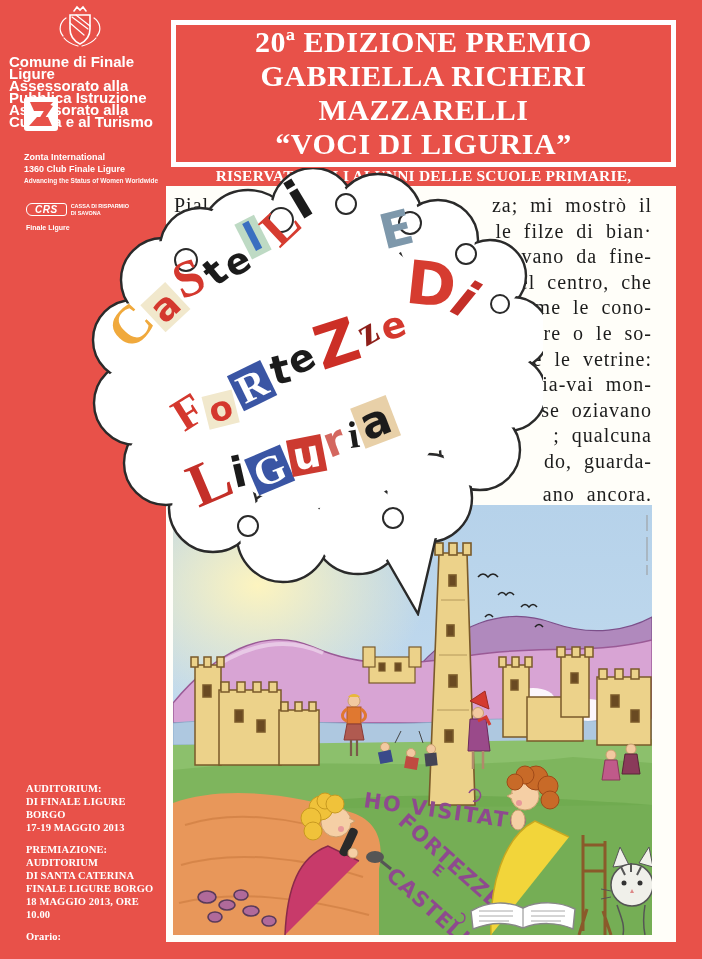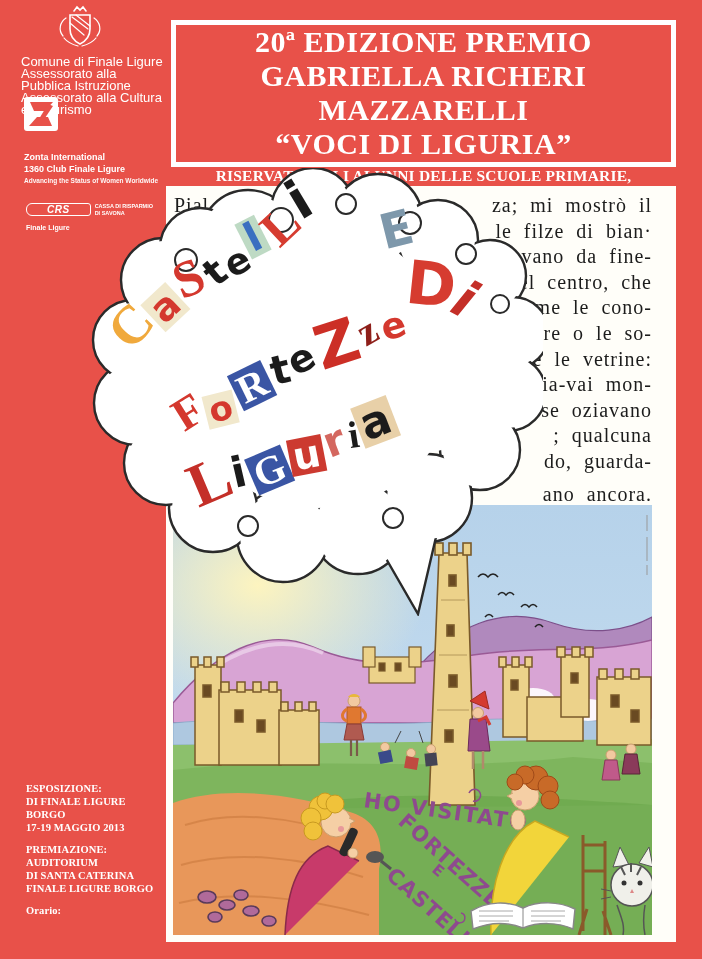--- a/index.html
+++ b/index.html
@@ -10,26 +10,26 @@
               border:5px solid #fff;background:#e85149;box-sizing:border-box;
               text-align:center;color:#fff;}
   .header-box .h1{font-family:"Liberation Serif",serif;font-weight:bold;font-size:30px;
                   line-height:34px;letter-spacing:.5px;}
   .header-box .h1:first-child{}
   .header-box .hsub{font-family:"Liberation Serif",serif;font-weight:bold;font-size:15.5px;
                     margin-top:6px;letter-spacing:.2px;}
   
   .sidebar{position:absolute;left:0;top:0;width:166px;height:959px;color:#fff;}
   .crest{position:absolute;left:30px;top:4px;}
-  .comune-text{position:absolute;left:21px;top:56px;font-size:13px;font-weight:normal;line-height:12px;}
+  .comune-text{position:absolute;left:9px;top:56px;font-size:15px;font-weight:bold;line-height:12px;}
   .zonta-logo{position:absolute;left:24px;top:97px;width:34px;height:34px;background:#fff;border-radius:3px;}
   .zonta-text{position:absolute;left:24px;top:152px;font-size:9px;font-weight:bold;line-height:11.5px;}
   .zonta-text .tagline{font-size:6.5px;font-weight:bold;opacity:.95;}
   .crs-row{position:absolute;left:26px;top:203px;display:flex;align-items:center;gap:4px;}
-  .crs-box{border:1.5px solid #fff;border-radius:6px 3px 3px 6px;padding:0 20px;font-size:10px;
+  .crs-box{border:1.5px solid #fff;border-radius:6px 3px 3px 6px;padding:0 8px;font-size:10px;
            font-weight:bold;font-style:italic;letter-spacing:.5px;}
   .crs-name{font-size:5.5px;font-weight:bold;line-height:6.5px;}
   .crs-place{position:absolute;left:26px;top:224px;font-size:7px;font-weight:bold;}
   .events{position:absolute;left:26px;top:782px;width:138px;font-family:"Liberation Serif",serif;
           font-weight:bold;font-size:10.5px;line-height:13px;letter-spacing:.1px;}
   .events .block{margin-bottom:9px;}
   
   .content{position:absolute;left:166px;top:186px;width:510px;height:756px;background:#fffef9;}
   .newspaper{position:absolute;left:0;top:0;width:510px;height:340px;
              font-family:"Liberation Serif",serif;font-size:20px;color:#1c1c1c;}
@@ -91,29 +91,30 @@
     <div class="crs-row">
       <span class="crs-box">CRS</span>
       <span class="crs-name">
         <span>CASSA DI RISPARMIO</span><br>
         <span>DI SAVONA</span>
       </span>
     </div>
     <div class="crs-place">Finale Ligure</div>
     <div class="events">
       <div class="block" id="ev-esposizione">
-          <div>ESPOSIZIONE:</div>
+          <div>AUDITORIUM:</div>
           <div>DI FINALE LIGURE BORGO</div>
           <div>17-19 MAGGIO 2013</div>
         </div>
       <div class="block" id="ev-premiazione">
           <div>PREMIAZIONE:</div>
           <div>AUDITORIUM</div>
           <div>DI SANTA CATERINA</div>
           <div>FINALE LIGURE BORGO</div>
+          <div>18 MAGGIO 2013, ORE 10.00</div>
         </div>
       <div class="block" id="ev-orario">
           <div>Orario:</div>
         </div>
     </div>
   </div>
 
   <div class="content">
     <div class="newspaper" id="newspaper">
       <div class="np-frag">Pial</div>

